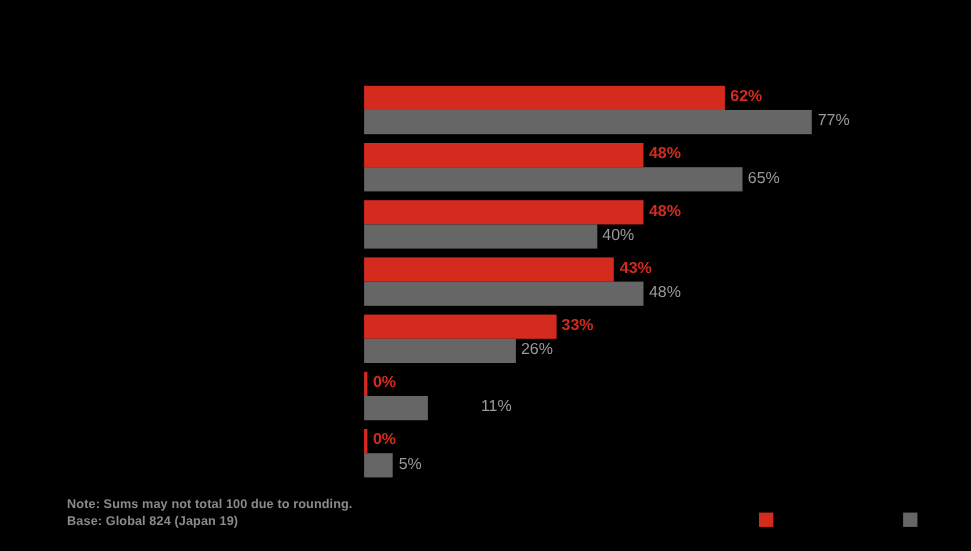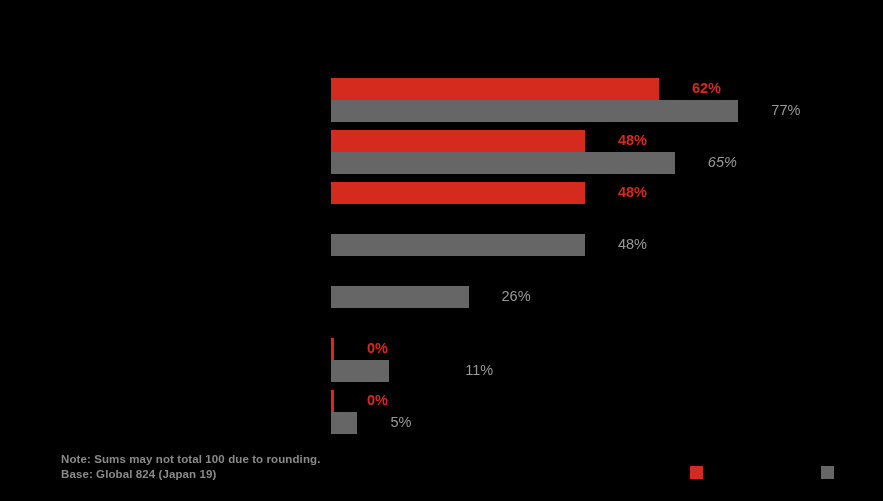--- a/index.html
+++ b/index.html
@@ -56,21 +56,20 @@
   .bar.series-1 { background: #666666; }
 
   .bar-label {
     position: absolute;
     top: 0;
     height: 22px;
     line-height: 21px;
     font-size: 14.5px;
     white-space: nowrap;
     padding-left: 5px;
-    margin-left: 28px;
   }
   .bar-label.series-0 {
     color: #d52b1e;
     font-weight: bold;
   }
   .bar-label.series-1 {
     color: #999999;
     font-weight: normal;
     text-align: right;
   }
@@ -168,36 +167,48 @@
           <div class="bar-label series-1" style="left: 407.33px;">77%</div>
         </div>
       </div>
       <div class="bar-group">
         <div class="bar-row">
           <div class="bar series-0" style="width: 253.92px; background: rgb(213, 43, 30);"></div>
           <div class="bar-label series-0" style="left: 253.92px;">48%</div>
         </div>
         <div class="bar-row">
           <div class="bar series-1" style="width: 343.85px; background: rgb(102, 102, 102);"></div>
-          <div class="bar-label series-1" style="left: 343.85px; font-style: italic;">65%</div>
+          <div class="bar-label series-1" style="left: 343.85px;">65%</div>
         </div>
       </div>
       <div class="bar-group">
         <div class="bar-row">
           <div class="bar series-0" style="width: 253.92px; background: rgb(213, 43, 30);"></div>
           <div class="bar-label series-0" style="left: 253.92px;">48%</div>
         </div>
-      </div>
-      <div class="bar-group">
+        <div class="bar-row">
+          <div class="bar series-1" style="width: 211.6px; background: rgb(102, 102, 102);"></div>
+          <div class="bar-label series-1" style="left: 211.6px;">40%</div>
+        </div>
+      </div>
+      <div class="bar-group">
+        <div class="bar-row">
+          <div class="bar series-0" style="width: 227.47px; background: rgb(213, 43, 30);"></div>
+          <div class="bar-label series-0" style="left: 227.47px;">43%</div>
+        </div>
         <div class="bar-row">
           <div class="bar series-1" style="width: 253.92px; background: rgb(102, 102, 102);"></div>
           <div class="bar-label series-1" style="left: 253.92px;">48%</div>
         </div>
       </div>
       <div class="bar-group">
+        <div class="bar-row">
+          <div class="bar series-0" style="width: 174.57px; background: rgb(213, 43, 30);"></div>
+          <div class="bar-label series-0" style="left: 174.57px;">33%</div>
+        </div>
         <div class="bar-row">
           <div class="bar series-1" style="width: 137.54px; background: rgb(102, 102, 102);"></div>
           <div class="bar-label series-1" style="left: 137.54px;">26%</div>
         </div>
       </div>
       <div class="bar-group">
         <div class="bar-row">
           <div class="bar series-0 zero" style="width: 3px; background: rgb(213, 43, 30);"></div>
           <div class="bar-label series-0" style="left: 3px;">0%</div>
         </div>

